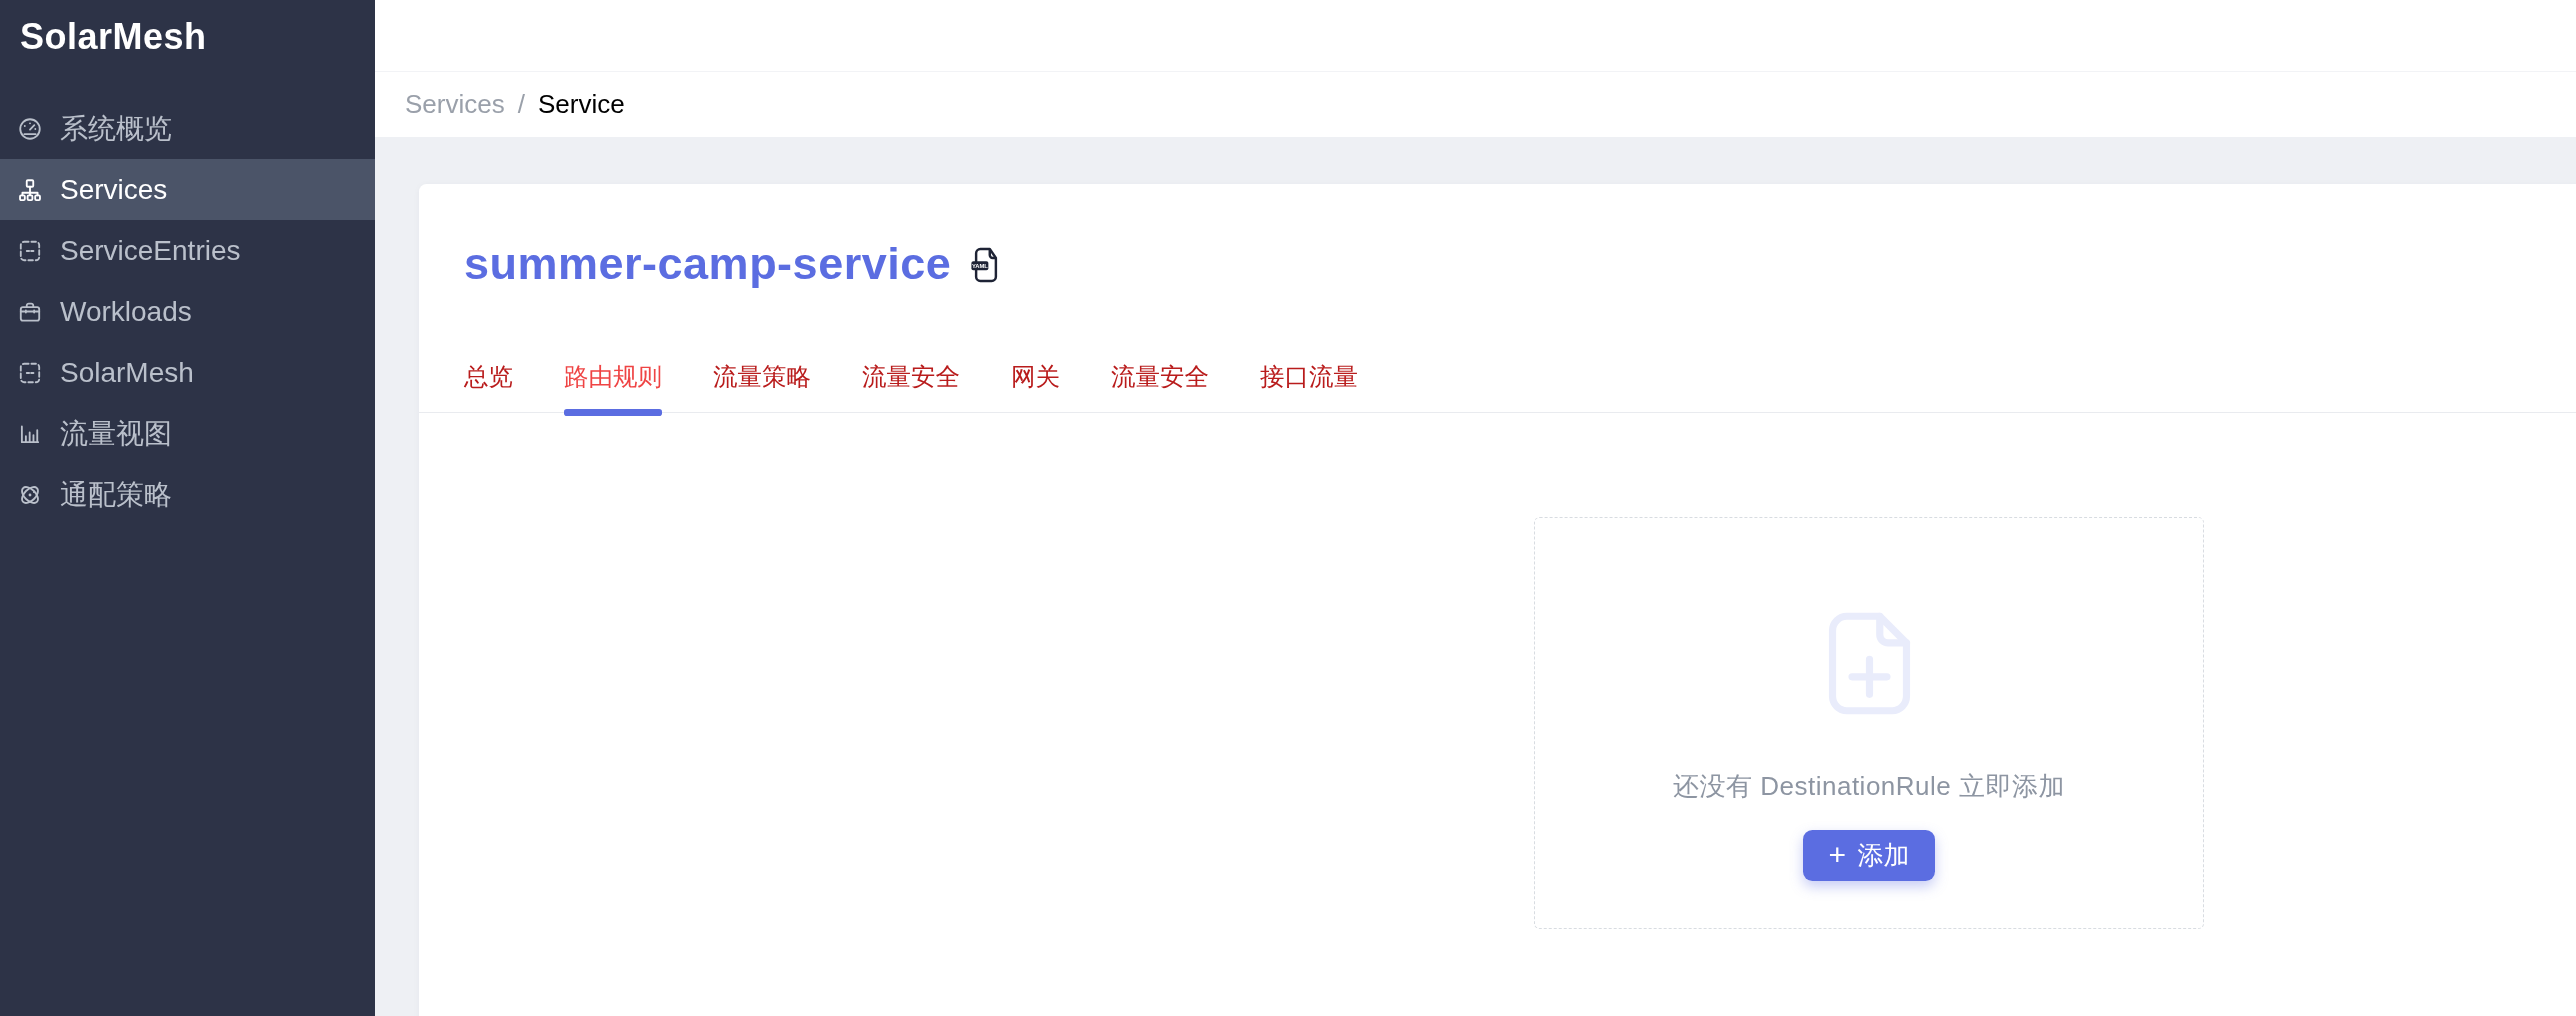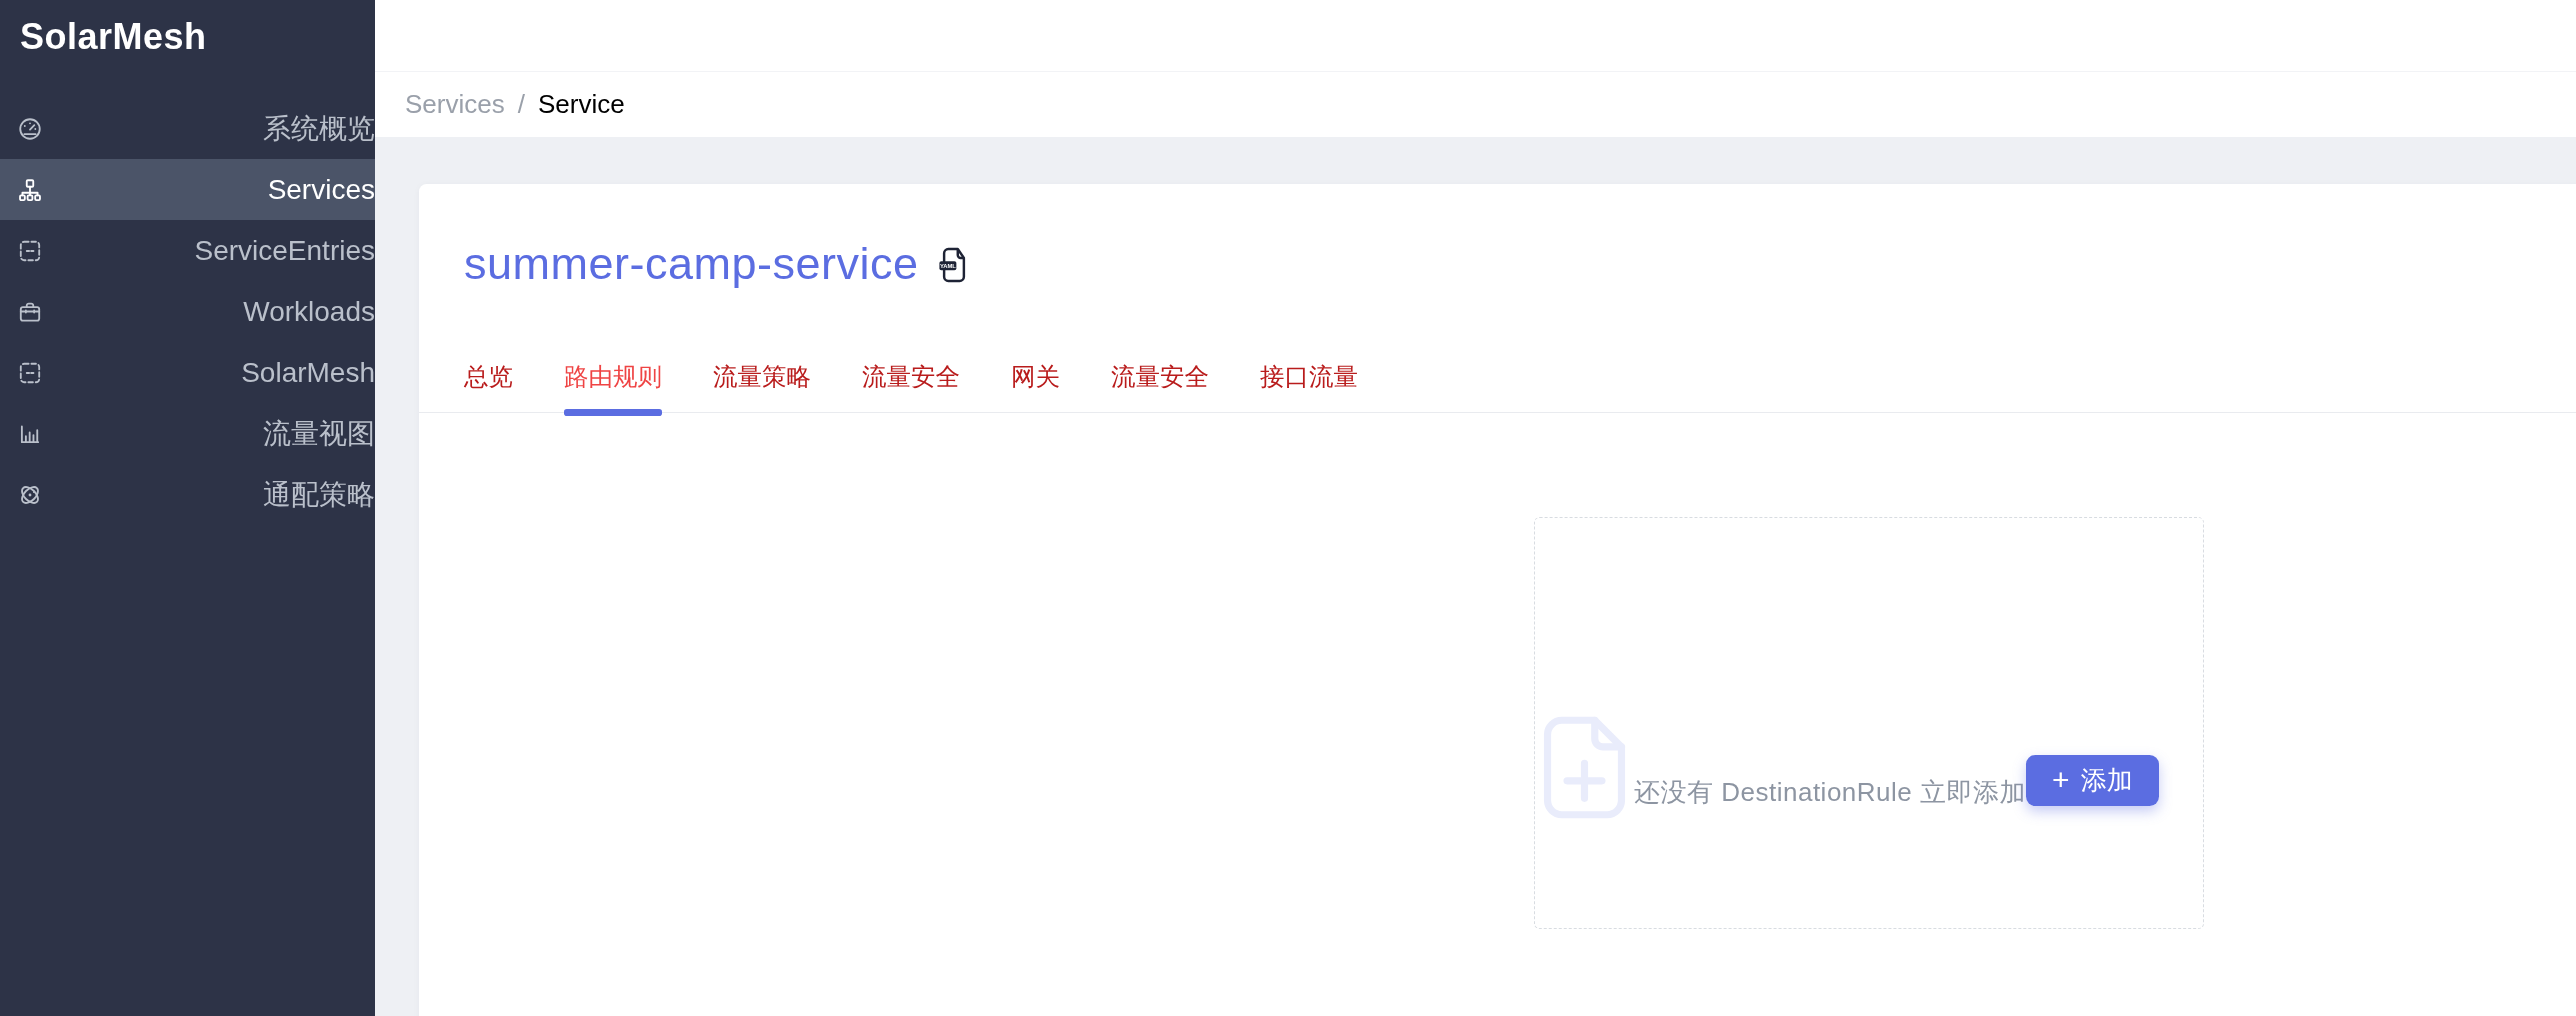--- a/index.html
+++ b/index.html
@@ -31,21 +31,20 @@
   .menu { margin-top: 40px; }
   .menu-item {
     height: 61px;
     display: flex;
     align-items: center;
     padding-left: 17px;
     color: #bac0cb;
     font-size: 28px;
     cursor: pointer;
     white-space: nowrap;
-    justify-content: space-between;
   }
   .menu-item .mi-icon {
     width: 26px; height: 26px;
     margin-right: 17px;
     display: inline-flex;
     flex: 0 0 26px;
   }
   .menu-item .mi-icon svg { width: 26px; height: 26px; }
   .menu-item.active { background: #4b5468; color: #ffffff; }
 
@@ -88,21 +87,21 @@
   
   .title-row {
     margin: 53px 0 0 45px;
     display: flex;
     align-items: center;
     gap: 19px;
   }
   .service-title {
     font-size: 45px;
     line-height: 53px;
-    font-weight: 400;
+    font-weight: 700;
     color: #5b6de1;
     letter-spacing: 0.5px;
   }
   .yaml-icon { display: inline-flex; cursor: pointer; margin-top: 3.8px; }
 
   
   .tabs {
     list-style: none;
     display: flex;
     gap: 51px;
@@ -129,21 +128,21 @@
   }
 
   
   .empty-box {
     width: 670px;
     height: 412px;
     margin: 104px auto 0;
     border: 1.9px dashed #d8dce1;
     border-radius: 5.6px;
     display: flex;
-    flex-direction: row;
+    flex-direction: column;
     align-items: center;
     padding-top: 89px;
   }
   .ghost-icon { width: 99px; height: 113px; }
   .empty-text {
     margin-top: 49px;
     font-size: 26px;
     color: #8d95a2;
     letter-spacing: 0.5px;
   }

